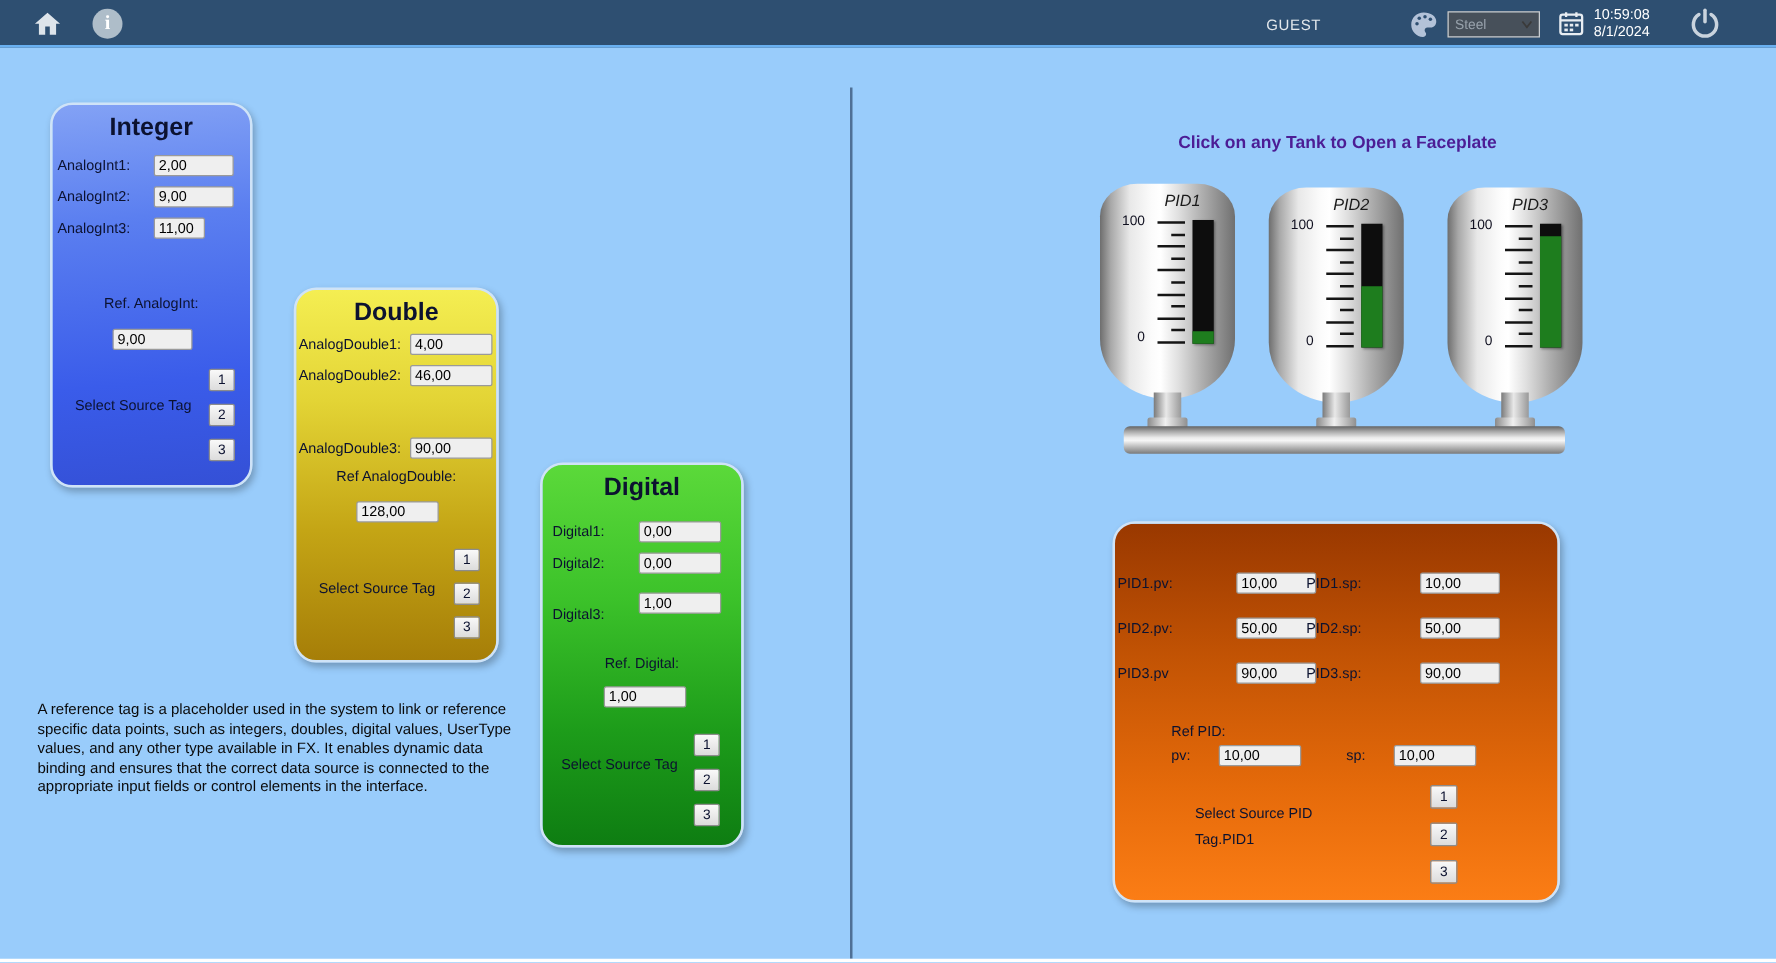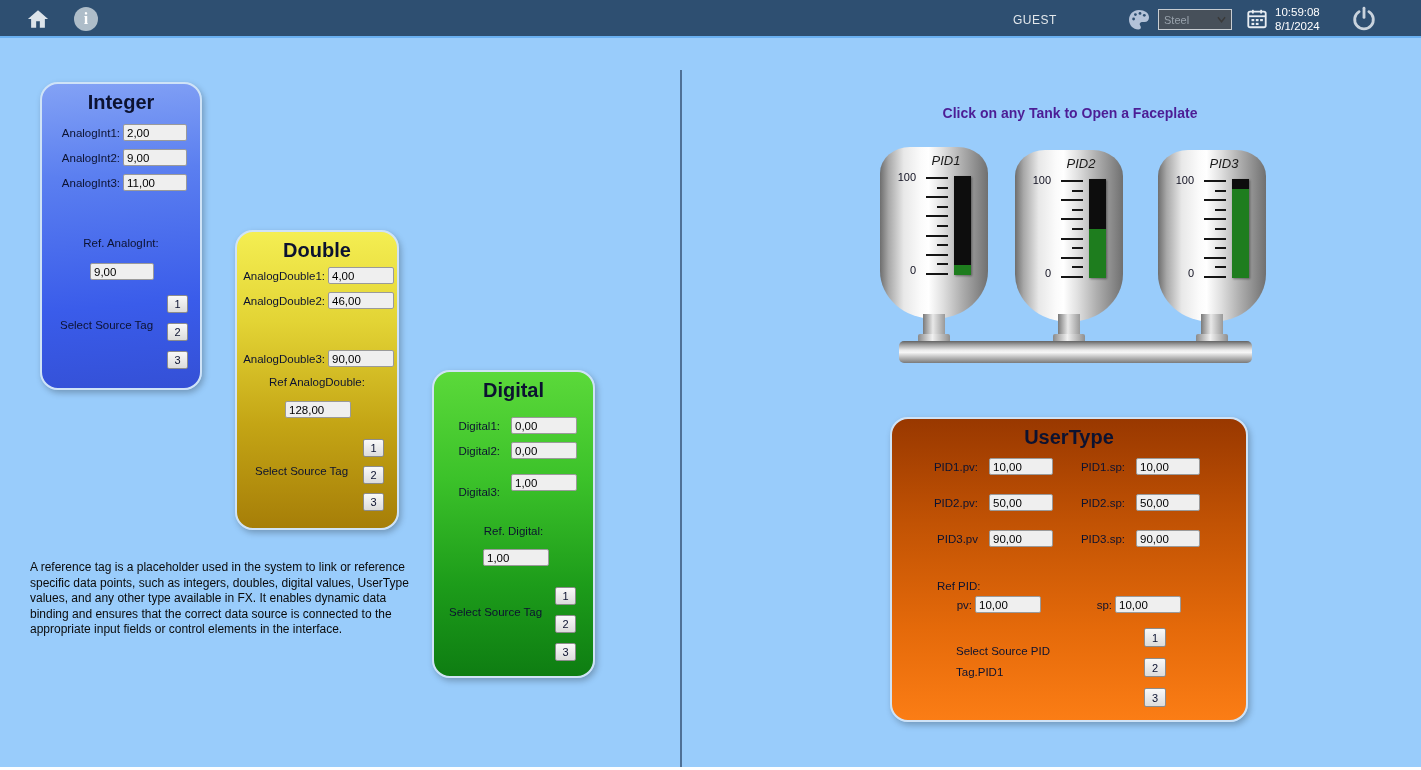--- a/index.html
+++ b/index.html
@@ -49,21 +49,21 @@
     box-shadow: 2px 3px 6px rgba(0,0,0,0.25);
   }
   .panel-integer  { background: linear-gradient(175deg, #83a2f5 0%, #5b7ff0 30%, #3a5cea 72%, #3450d6 100%); }
   .panel-double   { background: linear-gradient(180deg, #f4ee52 0%, #e3d435 30%, #c4a515 65%, #a67e08 100%); }
   .panel-digital  { background: linear-gradient(180deg, #5bd93a 0%, #3cc22a 35%, #1d9c1a 70%, #0e7d12 100%); }
   .panel-usertype { background: linear-gradient(180deg, #993800 0%, #c25304 35%, #e56a0a 70%, #fb7d15 100%); }
 
   .ptitle { position:absolute; top:7px; left:0; width:100%; text-align:center;
             font-size:20px; font-weight:bold; color:#0c1230; }
   .prow { position:absolute; display:flex; align-items:center; gap:3px; }
-  .plabel { font-size:11.5px; color:#0c1230; text-align:right; flex:none; }
+  .plabel { font-size:11.5px; color:#0c1230; flex:none; }
   .pcenter { position:absolute; left:0; width:100%; text-align:center; font-size:11.5px; color:#0c1230; }
   .plabel-abs { position:absolute; font-size:11.5px; color:#0c1230; }
 
   .field {
     background:#efefef; border:1px solid #9a9a9a; border-radius:2px;
     font-size:11.5px; padding:0 3px; height:17px; color:#000;
     font-family:"Liberation Sans", sans-serif;
   }
   .sbtn {
     position:absolute; width:21px; height:18px;
@@ -188,21 +188,21 @@
   <div class="prow" style="left:4px;top:40px;">
     <span class="plabel" style="width:74px;">AnalogInt1:</span>
     <input class="field" style="width: 64px;" readonly="" value="2,00">
   </div>
   <div class="prow" style="left:4px;top:65px;">
     <span class="plabel" style="width:74px;">AnalogInt2:</span>
     <input class="field" style="width: 64px;" readonly="" value="9,00">
   </div>
   <div class="prow" style="left:4px;top:90px;">
     <span class="plabel" style="width:74px;">AnalogInt3:</span>
-    <input class="field" style="width: 64px;" readonly="" value="11,00">
+    <input class="field" style="width: 41px;" readonly="" value="11,00">
   </div>
   <div class="pcenter" style="top:153px;">Ref. AnalogInt:</div>
   <input class="field" style="position: absolute; left: 48px; top: 179px; width: 64px;" readonly="" value="9,00">
   <div class="plabel-abs" style="left:18px;top:235px;">Select Source Tag</div>
   <button class="sbtn" style="left:125px;top:211px;">1</button>
   <button class="sbtn" style="left:125px;top:239px;">2</button>
   <button class="sbtn" style="left:125px;top:267px;">3</button>
 </div>
 
 <div class="panel panel-double" style="left:235px;top:230px;width:164px;height:300px;">
@@ -319,21 +319,20 @@
 
 <div class="nozzle" style="left:923px;top:314px;"></div>
 <div class="flange" style="left:918px;top:334px;"></div>
 <div class="nozzle" style="left:1058px;top:314px;"></div>
 <div class="flange" style="left:1053px;top:334px;"></div>
 <div class="nozzle" style="left:1201px;top:314px;"></div>
 <div class="flange" style="left:1196px;top:334px;"></div>
 <div class="pipe"></div>
 
 <div class="panel panel-usertype" style="left:890px;top:417px;width:358px;height:305px;">
-  <div class="ptitle">UserType</div>
 
   <div class="prow" style="left:2px;top:39px;">
     <span class="plabel" style="width:84px;">PID1.pv:</span>
     <input class="field" style="width: 64px; margin-left: 8px;" readonly="" value="10,00">
   </div>
   <div class="prow" style="left:153px;top:39px;">
     <span class="plabel" style="width:80px;">PID1.sp:</span>
     <input class="field" style="width: 64px; margin-left: 8px;" readonly="" value="10,00">
   </div>
 

